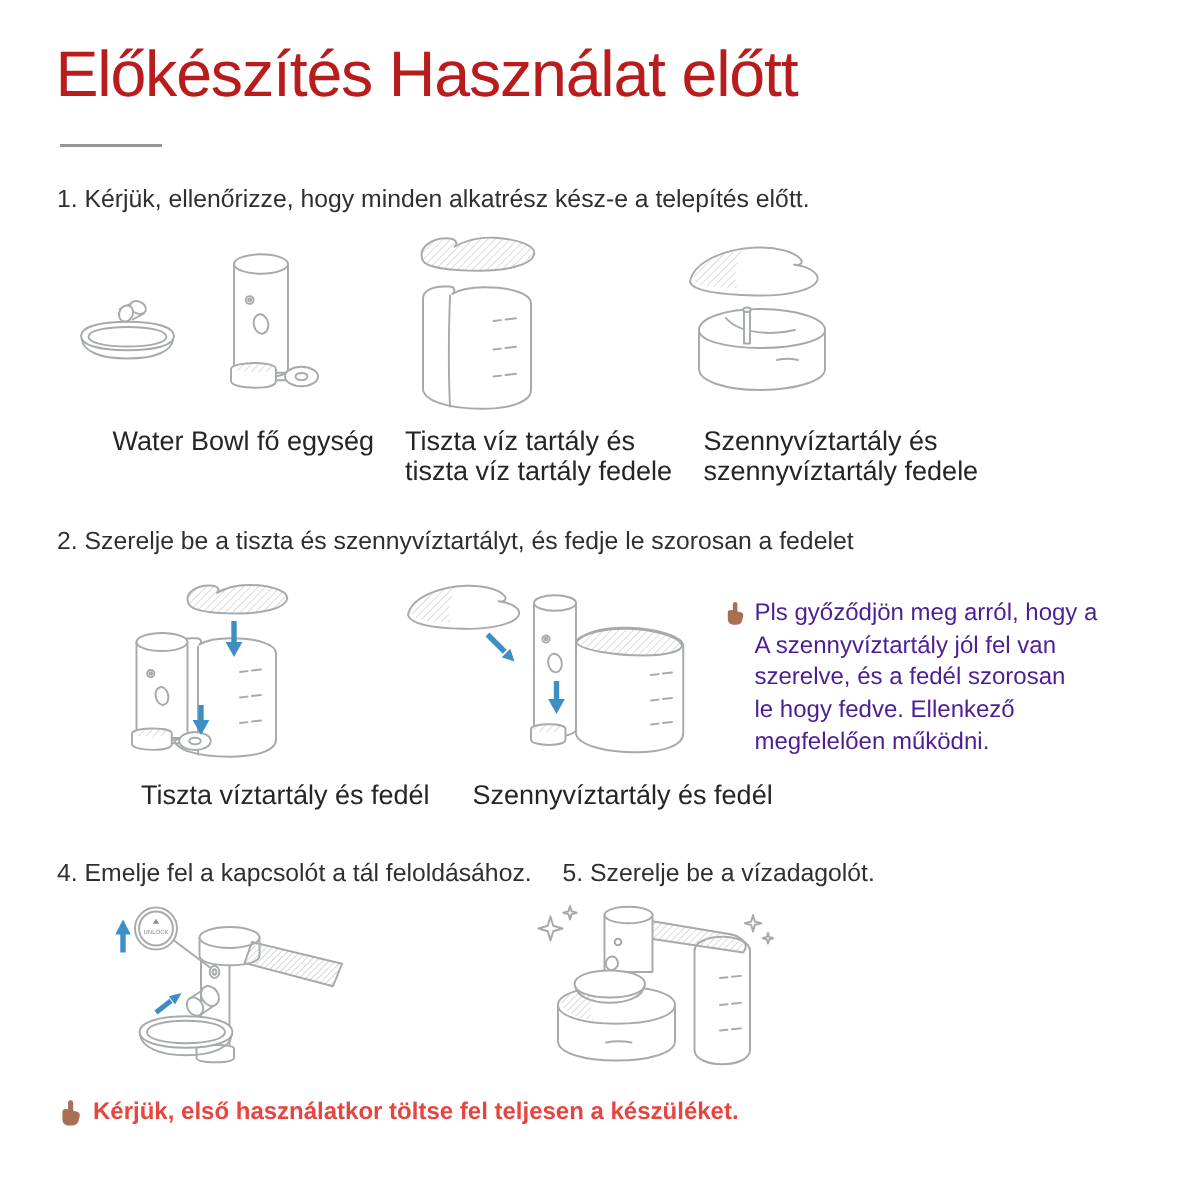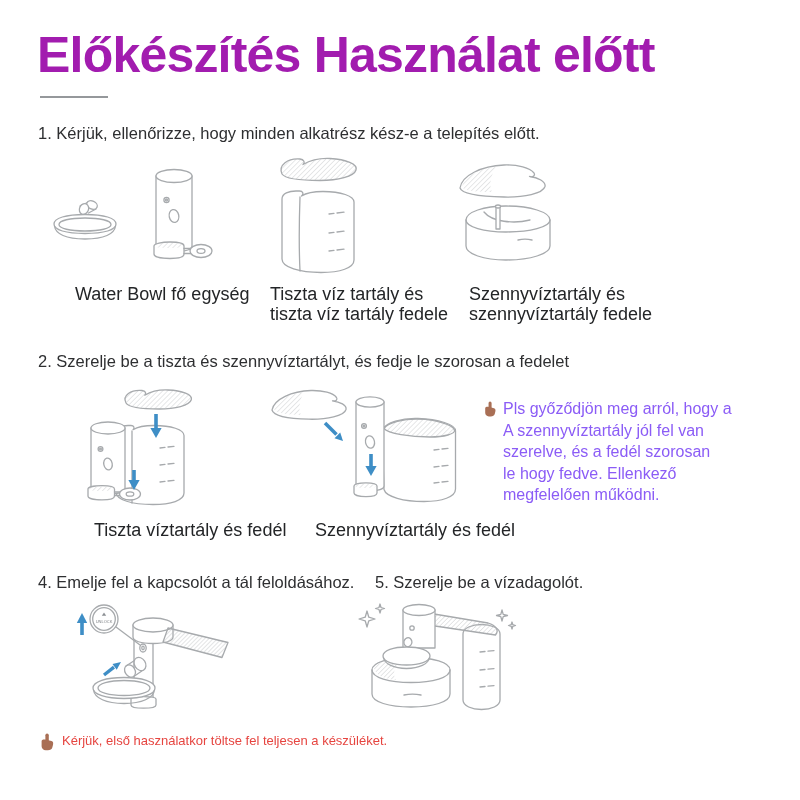--- a/index.html
+++ b/index.html
@@ -2,35 +2,35 @@
 <html><head>
 <meta charset="utf-8">
 <style>
   html,body{margin:0;padding:0;}
   body{
     width:800px;height:800px;position:relative;background:#ffffff;
     font-family:"Liberation Sans", sans-serif;color:#232527;overflow:hidden;
   }
   .abs{position:absolute;}
   .title{
-    left:37px;top:26px;font-size:50px;font-weight:700;color:#a21caf;
+    left:37px;top:26px;font-size:43px;font-weight:400;color:#b91c1c;
     letter-spacing:-0.8px;white-space:nowrap;
   }
   .divider{left:40px;top:96px;width:68px;height:2px;background:#95989b;}
   .step-text{font-size:16.5px;color:#2e2f31;white-space:nowrap;}
   .caption{font-size:18px;line-height:19.5px;color:#232527;margin-left:37px;}
   .note{
     left:482px;top:398px;width:286px;font-size:16px;line-height:21.5px;
-    color:#8b5cf6;padding-left:0;
+    color:#4c1d95;padding-left:0;
   }
   .note .note-body{margin-left:21px;}
   .note .finger{position:absolute;left:0;top:3px;}
   .footer-note{
-    left:38px;top:733px;font-size:13px;color:#e64540;white-space:nowrap;
-    display:flex;align-items:flex-start;gap:6px;
+    left:38px;top:733px;font-size:16px;color:#e64540;white-space:nowrap;
+    display:flex;align-items:flex-start;gap:6px;font-weight:bold;
   }
   svg .ln{stroke:#a7aaad;fill:none;stroke-width:1.3;stroke-linecap:round;stroke-linejoin:round;}
   svg text{font-family:"Liberation Sans", sans-serif;}
 </style>
 </head>
 <body>
 
 <div class="abs title">Előkészítés Használat előtt</div>
 <div class="abs divider"></div>
 

